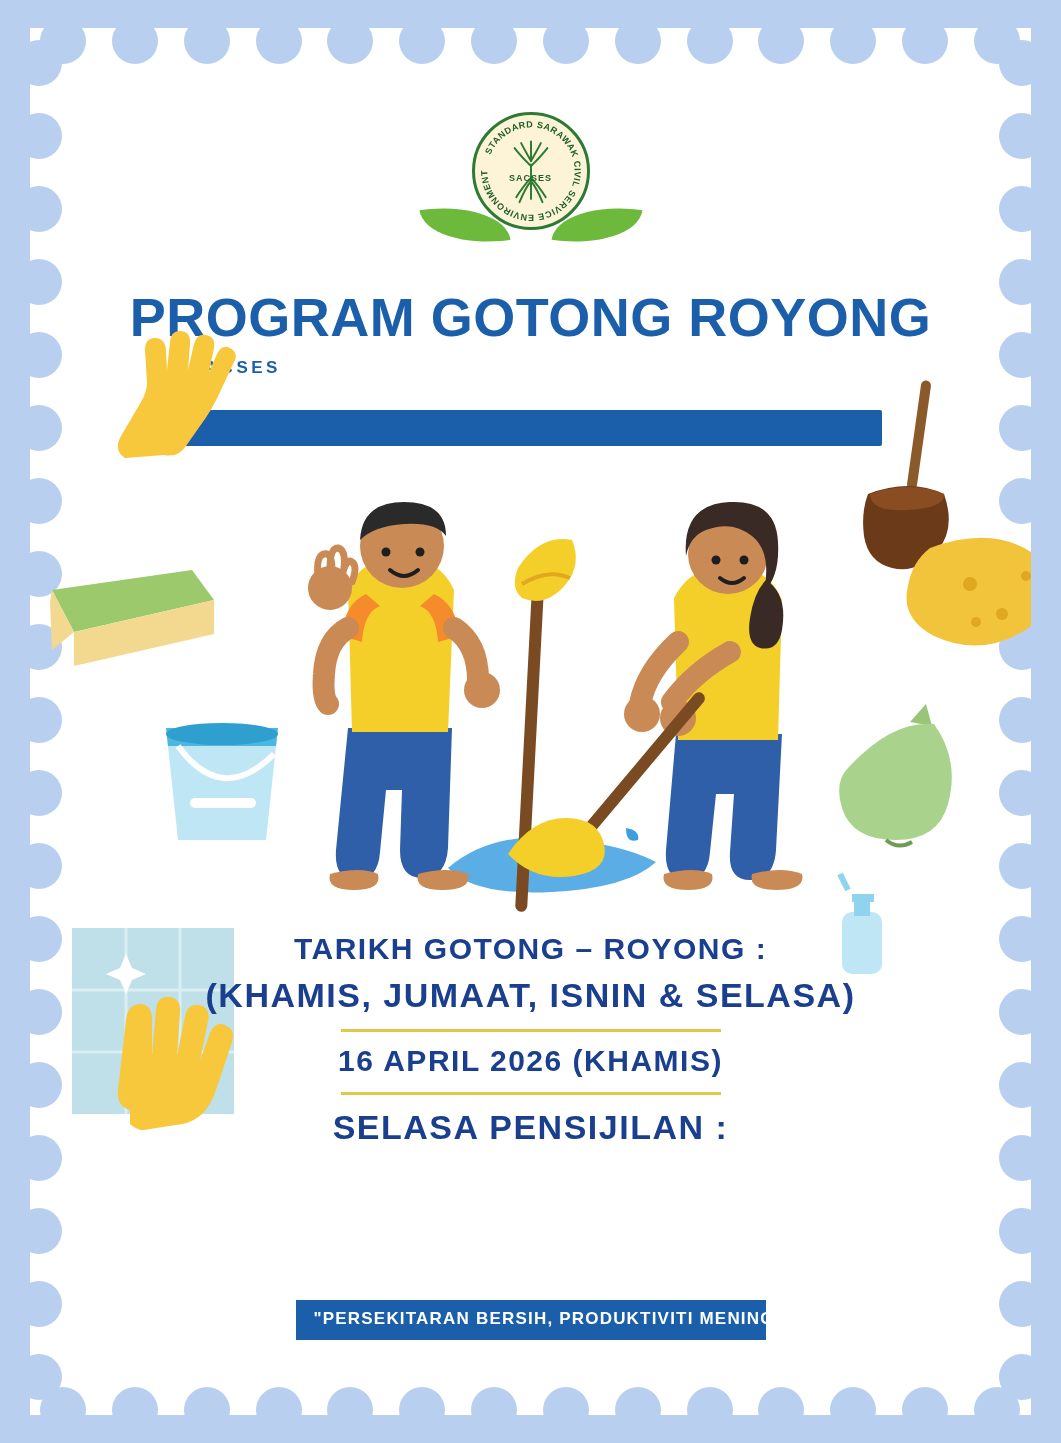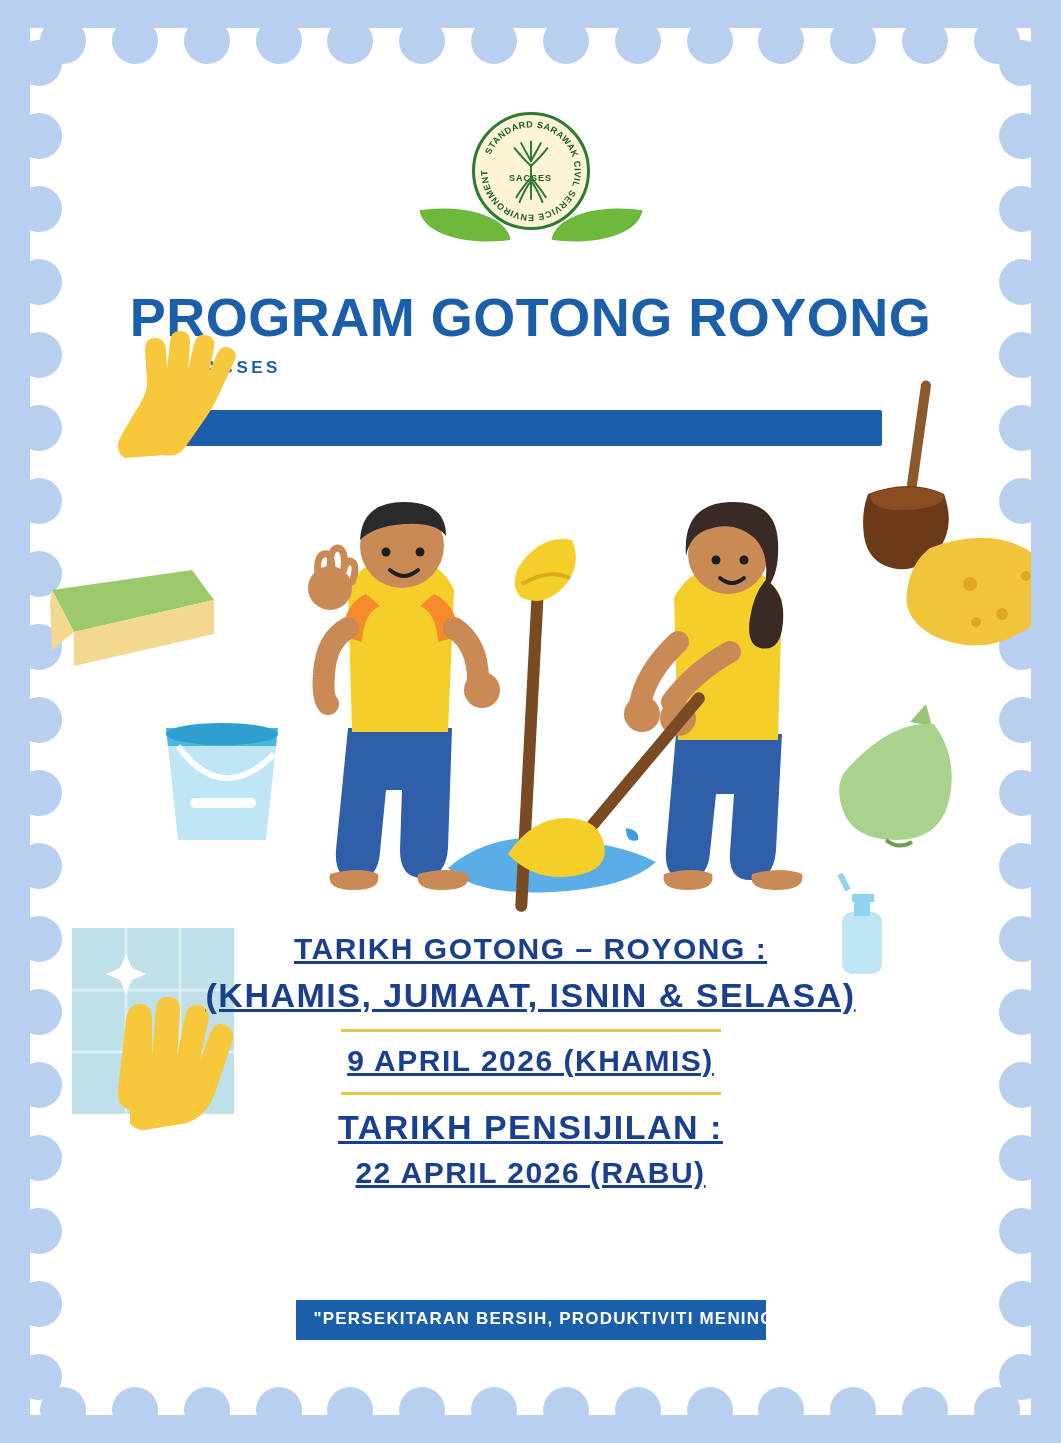--- a/index.html
+++ b/index.html
@@ -128,21 +128,20 @@
 
   
   .illus { position: absolute; left: 0; top: 0; width: 1001px; height: 1387px; pointer-events: none; }
 
   
   .info {
     position: absolute;
     left: 0; top: 900px; width: 1001px;
     text-align: center;
     color: #1b3f8f;
-    text-decoration: underline;
   }
   .info .line {
     font-size: 30px;
     letter-spacing: 1.5px;
     line-height: 1.42;
     font-weight: bold;
   }
   .info .line.small { font-size: 34px; }
   .rule {
     width: 380px; height: 3px;
@@ -409,22 +408,21 @@
       <g>
         <rect x="596" y="640" width="12" height="220" rx="6" fill="#7a4a22" transform="rotate(40 602 750)"></rect>
         <path d="M478 826 q24 -36 58 -36 q32 0 38 26 q6 26 -30 32 q-40 6 -66 -22 z" fill="#f4cf2a"></path>
       </g>
     </svg>
 
     <div class="info">
       <div class="line">TARIKH GOTONG – ROYONG :</div>
       <div class="line small">(KHAMIS, JUMAAT, ISNIN &amp; SELASA)</div>
       <div class="rule"></div>
-      <div class="line">9 APRIL 2026 (KHAMIS)</div>
+      <div class="line">16 APRIL 2026 (KHAMIS)</div>
       <div class="rule"></div>
-      <div class="line small">TARIKH PENSIJILAN :</div>
-      <div class="line">22 APRIL 2026 (RABU)</div>
+      <div class="line small">SELASA PENSIJILAN :</div>
     </div>
 
     <div class="tagline">"PERSEKITARAN BERSIH, PRODUKTIVITI MENING</div>
 
   </div>
 </div>
 
 </body></html>

